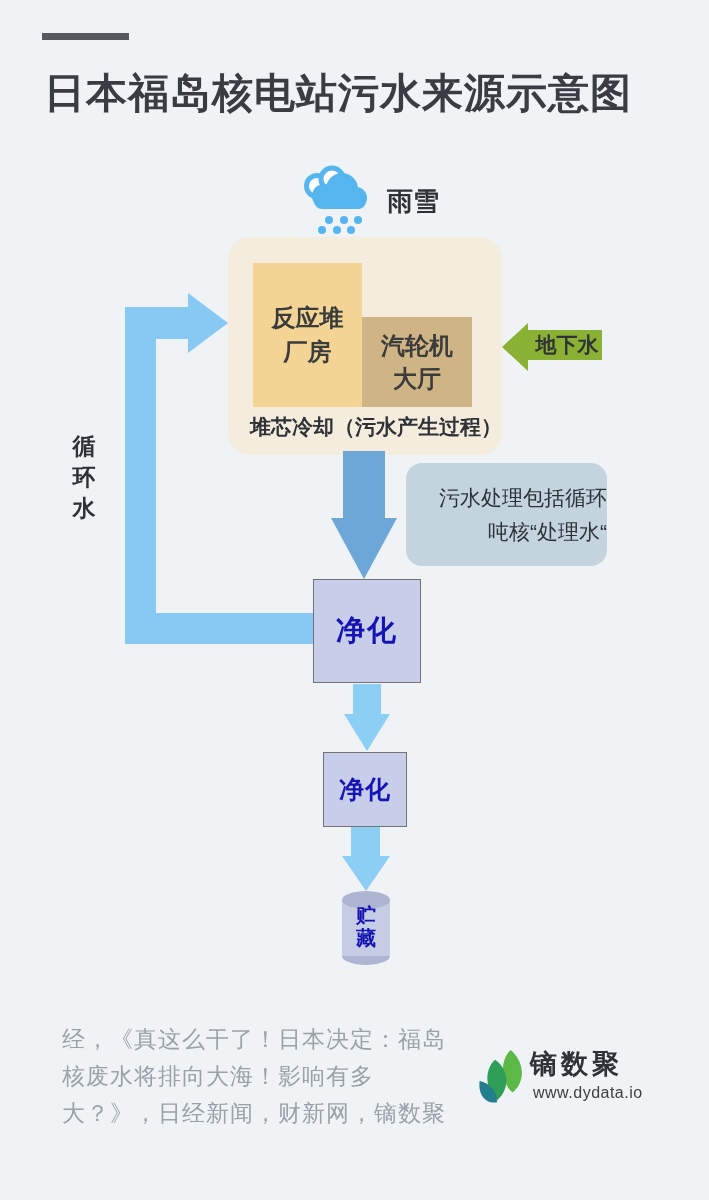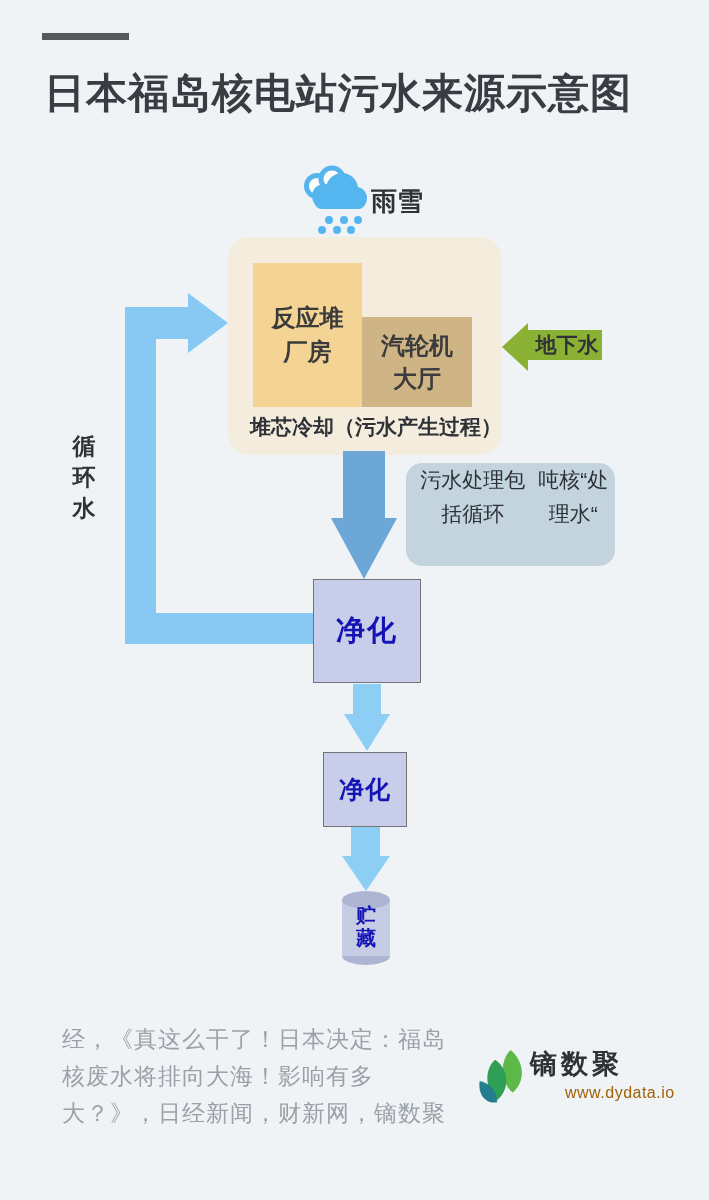--- a/index.html
+++ b/index.html
@@ -13,21 +13,21 @@
   
   .title-dash{left:42px;top:33px;width:87px;height:7px;background:#55595d;}
   .page-title{
     left:44px;top:66px;width:640px;
     font-size:41px;font-weight:800;color:#393d43;letter-spacing:1px;
     white-space:nowrap;
   }
 
   
   .cloud-svg{left:296px;top:163px;}
-  .weather-label{left:371px;top:184px;font-size:26px;font-weight:700;color:#2e3237;}
+  .weather-label{left:387px;top:184px;font-size:26px;font-weight:700;color:#2e3237;}
 
   
   .plant-box{
     left:228px;top:237px;width:274px;height:218px;border-radius:22px;
     background:#f4ecdd;
   }
   .reactor-box{
     left:25px;top:26px;width:109px;height:144px;background:#f3d494;
     display:flex;flex-direction:column;align-items:center;justify-content:center;
     font-size:24px;font-weight:700;color:#3b3b3b;line-height:34px;
@@ -69,25 +69,24 @@
   .thick-arrow-stem{left:343px;top:451px;width:42px;height:68px;background:#6ca7d8;}
   .thick-arrow-head{
     left:331px;top:518px;width:0;height:0;
     border-left:33px solid transparent;border-right:33px solid transparent;
     border-top:61px solid #6ca7d8;
   }
 
   
   .note-box{
     left:406px;top:463px;width:201px;height:103px;border-radius:16px;
-    background:#c3d4df;display:flex;flexd:column;
-    align-items:flex-start;justify-content:center;
+    background:#c3d4df;display:flex;flexd:column;flex-direction:column;
+    align-items:flex-end;justify-content:center;
     font-size:21px;font-weight:500;color:#2c3138;line-height:34px;
     text-align:center;
-    padding-left:8px;
   }
 
   
   .purify-box{
     background:#c8cee9;border:1px solid #737373;box-sizing:border-box;
     display:flex;align-items:center;justify-content:center;
     font-weight:800;color:#1414b6;
   }
   .purify-1{left:313px;top:579px;width:108px;height:104px;font-size:29px;letter-spacing:2px;}
   .purify-2{left:323px;top:752px;width:84px;height:75px;font-size:25px;letter-spacing:1px;}
@@ -125,21 +124,21 @@
     font-size:23px;color:#9ba1a9;line-height:37px;letter-spacing:1px;
   }
   .logo{left:473px;top:1042px;width:190px;}
   .logo-leaves{position:absolute;left:0;top:6px;}
   .logo-name{
     position:absolute;left:57px;top:4px;font-size:27px;font-weight:700;
     color:#2f3338;letter-spacing:4px;white-space:nowrap;
   }
   .logo-url{
     position:absolute;left:60px;top:42px;font-size:16px;font-weight:500;
-    color:#a16207;letter-spacing:0.5px;white-space:nowrap;margin-left:32px;
+    color:#404040;letter-spacing:0.5px;white-space:nowrap;
   }
 </style>
 </head>
 <body>
 
 <div id="stage">
 
   <div class="abs title-dash"></div>
   <div class="abs page-title">日本福岛核电站污水来源示意图</div>
 

